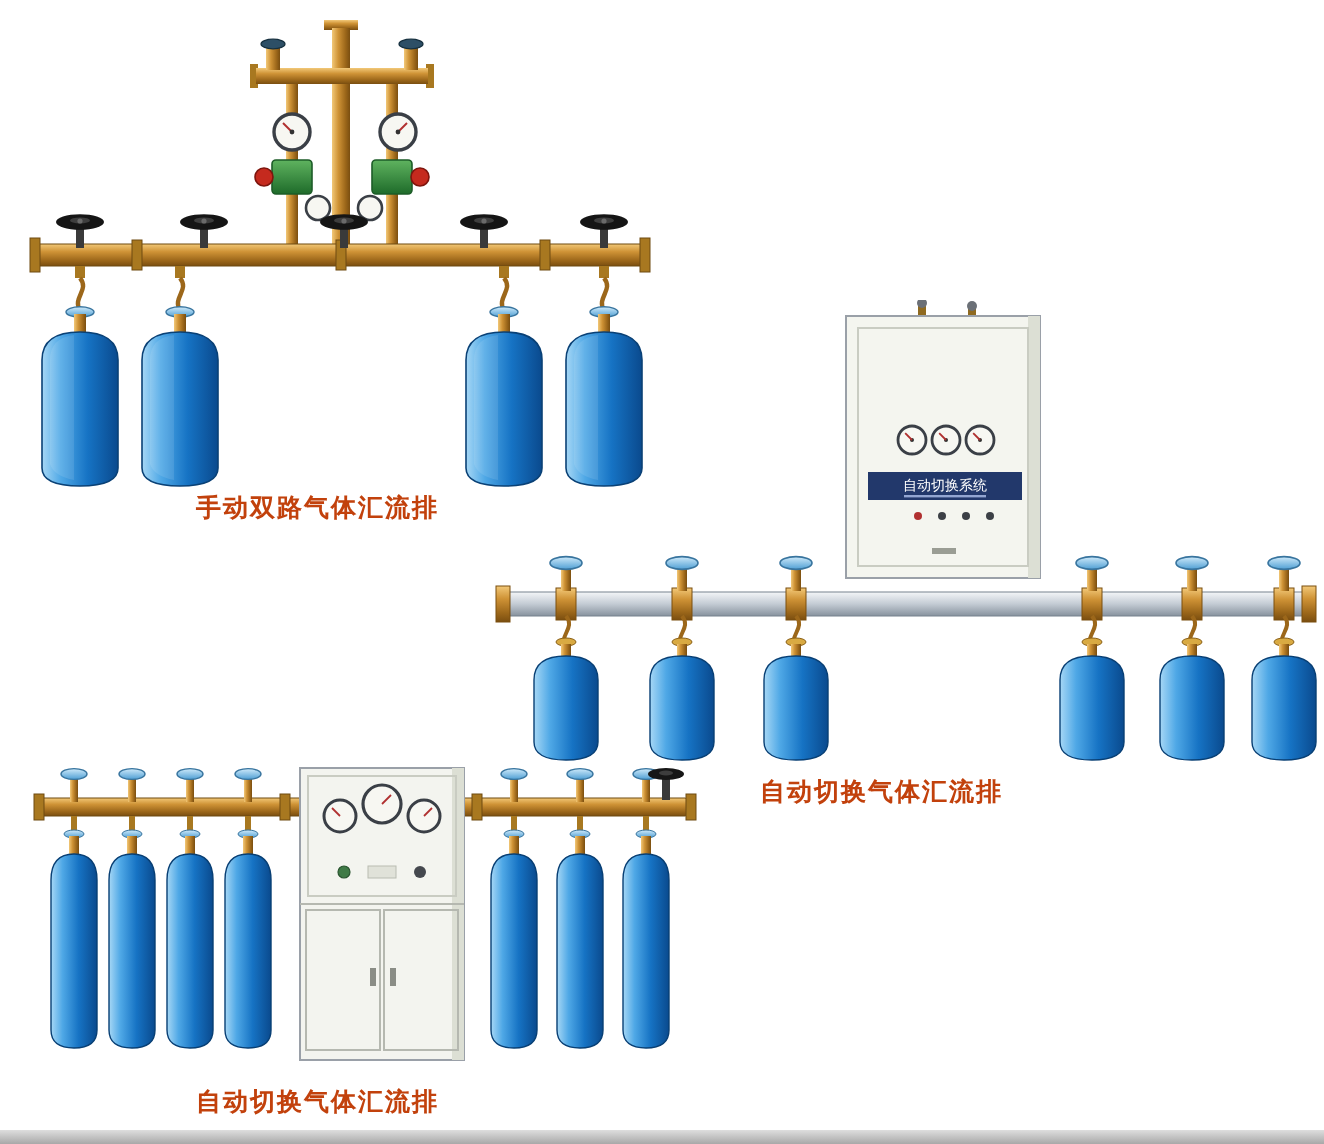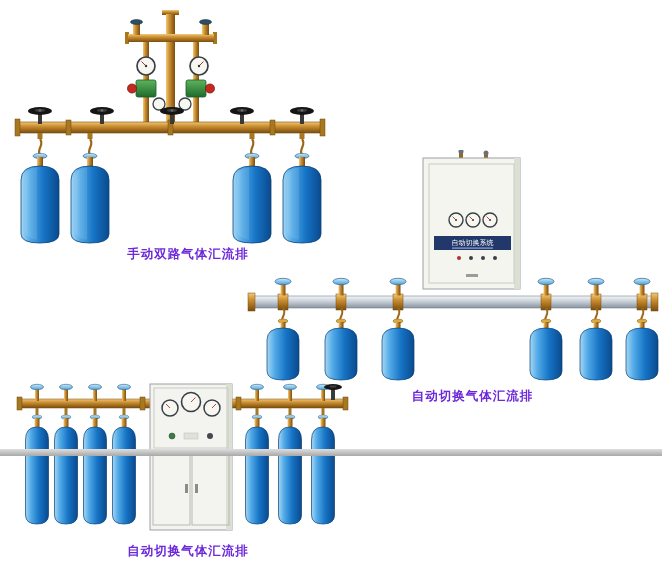--- a/index.html
+++ b/index.html
@@ -2,28 +2,27 @@
 <html><head>
 <meta charset="utf-8">
 <style>
   html,body{margin:0;padding:0;}
   body{
     width:662px;height:572px;
     background:#ffffff;
     font-family:"DejaVu Sans","Liberation Sans",sans-serif;
     position:relative;overflow:hidden;
   }
-  .page{position:relative;width:662px;height:456px;background:#fff;}
+  .page{position:relative;width:662px;height:572px;background:#fff;}
   .illustration{position:absolute;}
   .caption{
     position:absolute;
     font-size:12.5px;font-weight:bold;
-    color:#6d28d9;
+    color:#c2410c;
     letter-spacing:1px;
-    text-align:center;
     white-space:nowrap;
   }
   #cap1{left:98px;top:246px;width:180px;}
   #cap2{left:380px;top:388px;width:185px;}
   #cap3{left:98px;top:543px;width:180px;}
   .bottom-border{
     position:absolute;left:0;bottom:0;width:662px;height:7px;
     background:linear-gradient(to bottom,#dedede,#a8a8a8);
   }
 </style>

